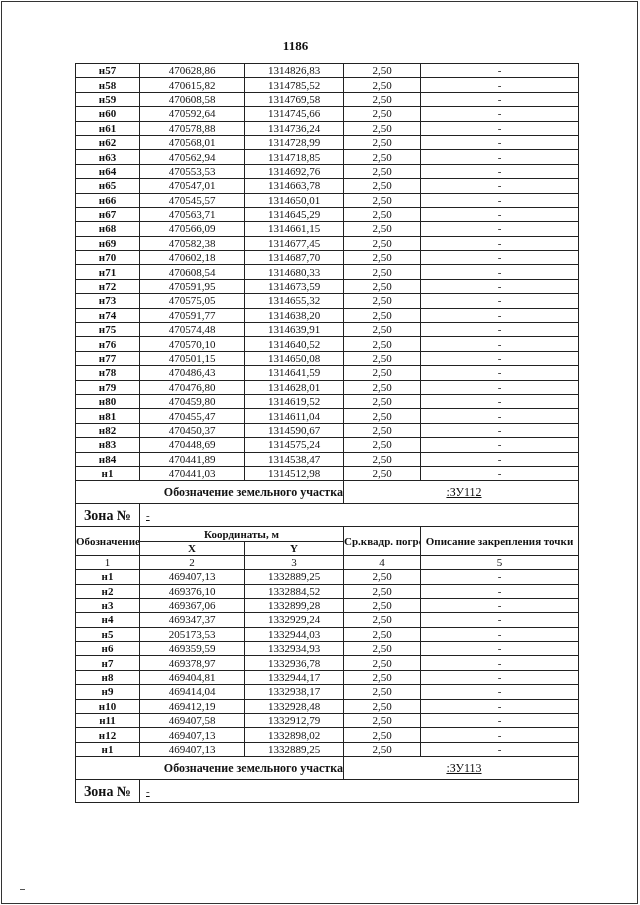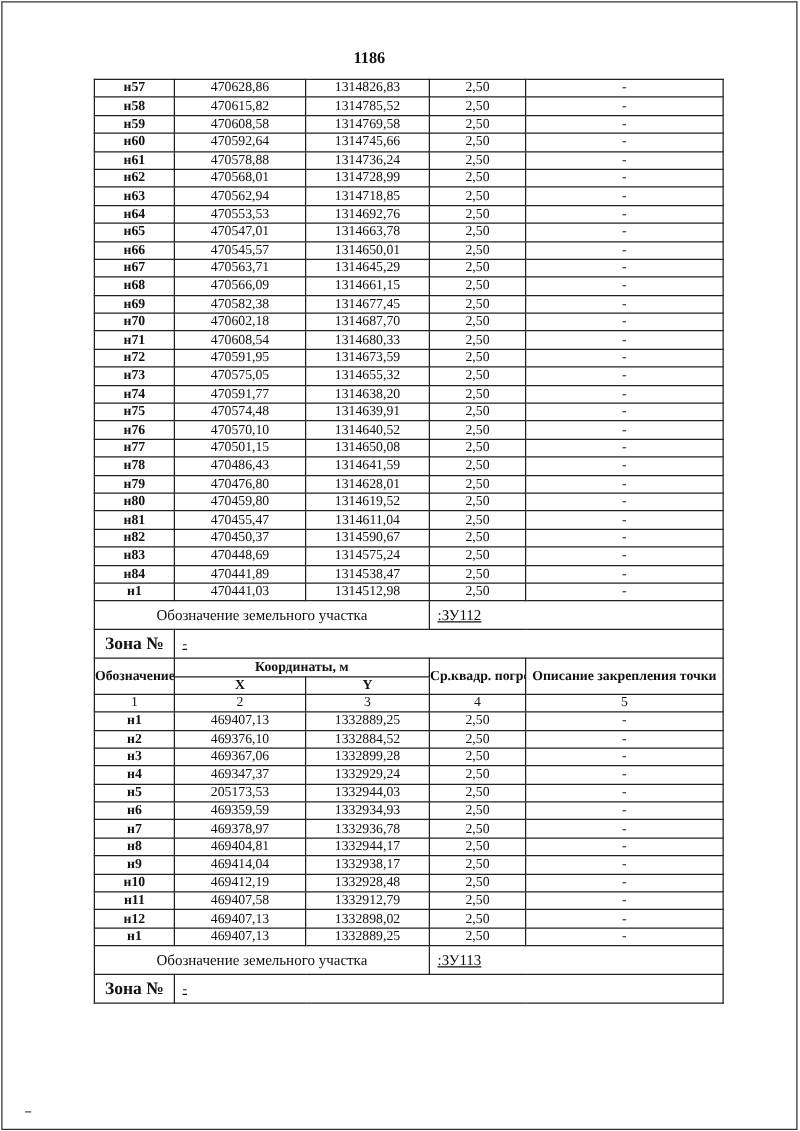--- a/index.html
+++ b/index.html
@@ -10,22 +10,22 @@
   .page-number { position:absolute; left:0; width:591px; top:38px; text-align:center;
                  font-size:13px; font-weight:bold; }
   table.coords { position:absolute; left:75px; top:63px; width:503px;
                  border-collapse:collapse; table-layout:fixed; }
   table.coords td { border:1px solid #222; padding:0; text-align:center;
                     font-size:11px; line-height:13px; height:13.4px; white-space:nowrap;
                     overflow:hidden; }
   table.coords td.code { font-weight:bold; }
   col.c1 { width:64px; } col.c2 { width:105px; } col.c3 { width:99px; }
   col.c4 { width:77px; } col.c5 { width:158px; }
-  tr.label-row td { height:22px; font-weight:normal; font-size:12px; }
-  tr.label-row td.val { text-align:left; padding-left:6px; font-weight:normal;
+  tr.label-row td { height:22px; font-weight:bold; font-size:12px;text-align:right; }
+  tr.label-row td.val { text-align:center; padding-left:6px; font-weight:normal;
                         text-decoration:underline; }
   tr.zone-row td { height:22px; }
   tr.zone-row td.zl { font-weight:bold; font-size:14px; }
   tr.zone-row td.zv { text-align:left; padding-left:6px; text-decoration:underline; }
   .hdr td { font-weight:bold; }
   td.h-point { font-size:8px; line-height:10px; white-space:normal; }
   td.h-coords { font-size:12px; height:33px; }
   td.h-err { font-size:10px; line-height:12px; white-space:normal; }
   td.h-desc { font-size:12px; line-height:14px; white-space:normal; }
   td.h-xy { font-size:13px; height:38px; }

